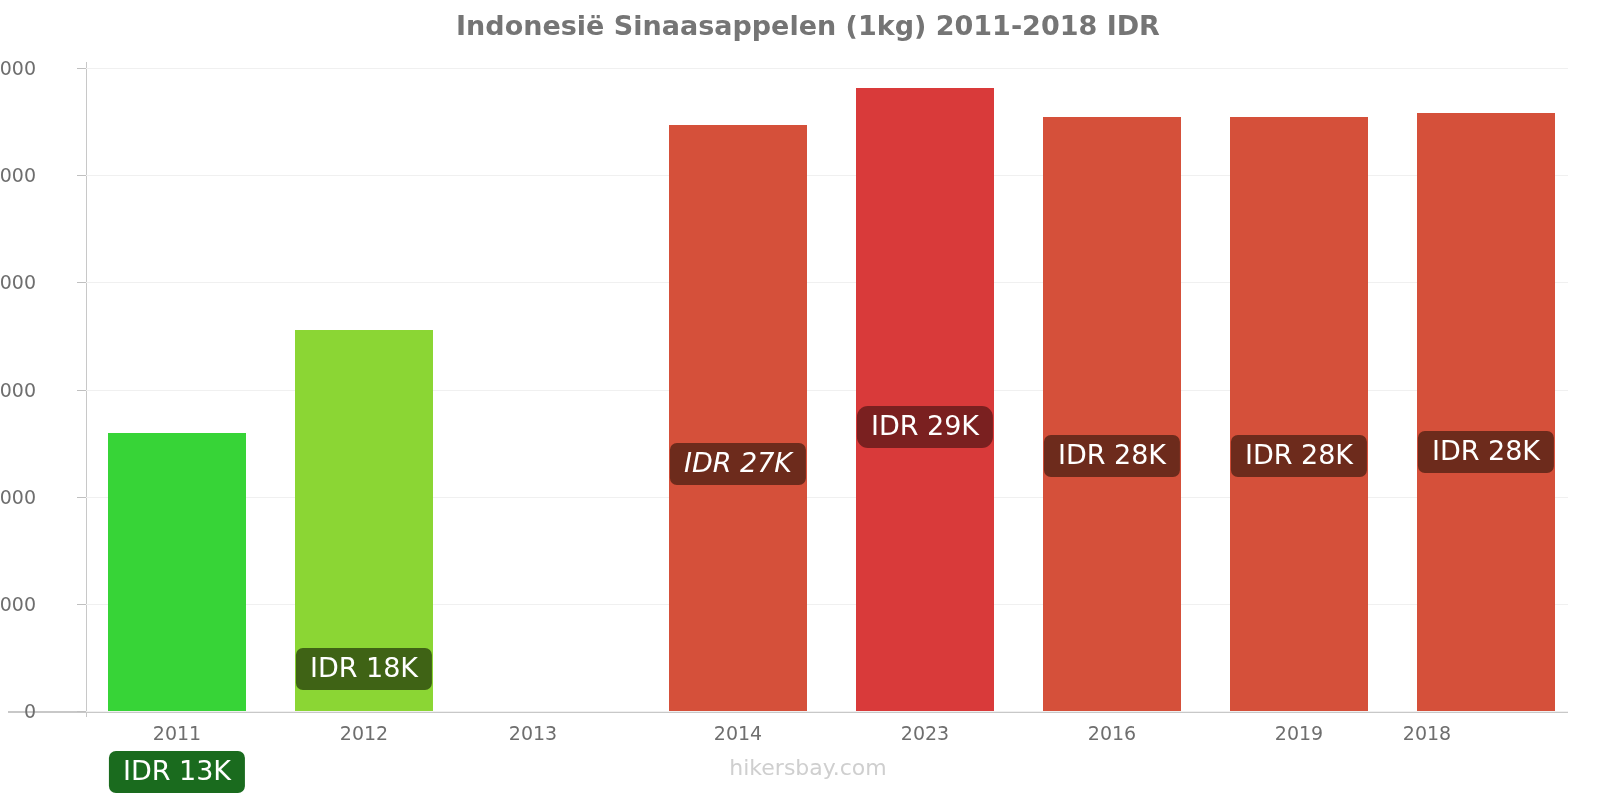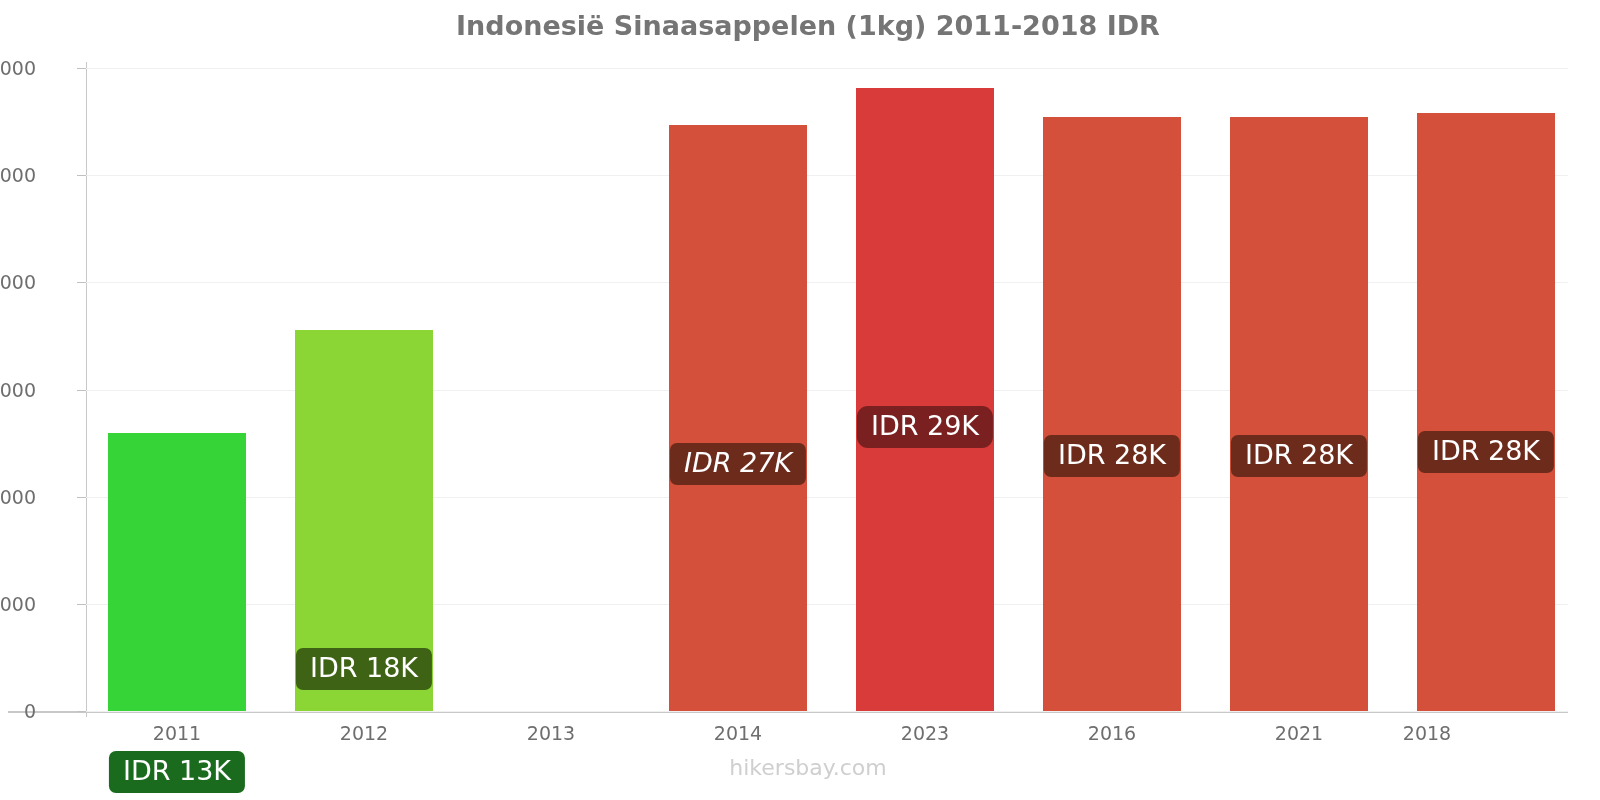--- a/index.html
+++ b/index.html
@@ -167,19 +167,19 @@
         <div class="bar-label" style="background: rgb(109, 43, 28); bottom: 233.703px;">IDR 28K</div>
       </div>
       <div class="bar" style="left: 1331px; width: 138px; height: 597.99px; background: rgb(213, 80, 58);">
         <div class="bar-label" style="background: rgb(109, 43, 28); bottom: 237.99px;">IDR 28K</div>
       </div>
     </div>
 
   <div class="footer">hikersbay.com</div>
 <div class="xtick-label" style="left: 100px; width: 138px;">2011</div>
     <div class="xtick-label" style="left: 287px; width: 138px;">2012</div>
-    <div class="xtick-label" style="left: 474px; width: 138px;">2013</div>
+    <div class="xtick-label" style="left: 456px; width: 138px;">2013</div>
     <div class="xtick-label" style="left: 661px; width: 138px;">2014</div>
     <div class="xtick-label" style="left: 848px; width: 138px;">2023</div>
     <div class="xtick-label" style="left: 1035px; width: 138px;">2016</div>
-    <div class="xtick-label" style="left: 1222px; width: 138px;">2021</div>
+    <div class="xtick-label" style="left: 1222px; width: 138px;">2019</div>
     <div class="xtick-label" style="left: 1350px; width: 138px;">2018</div>
   </div>
 
 </body></html>

